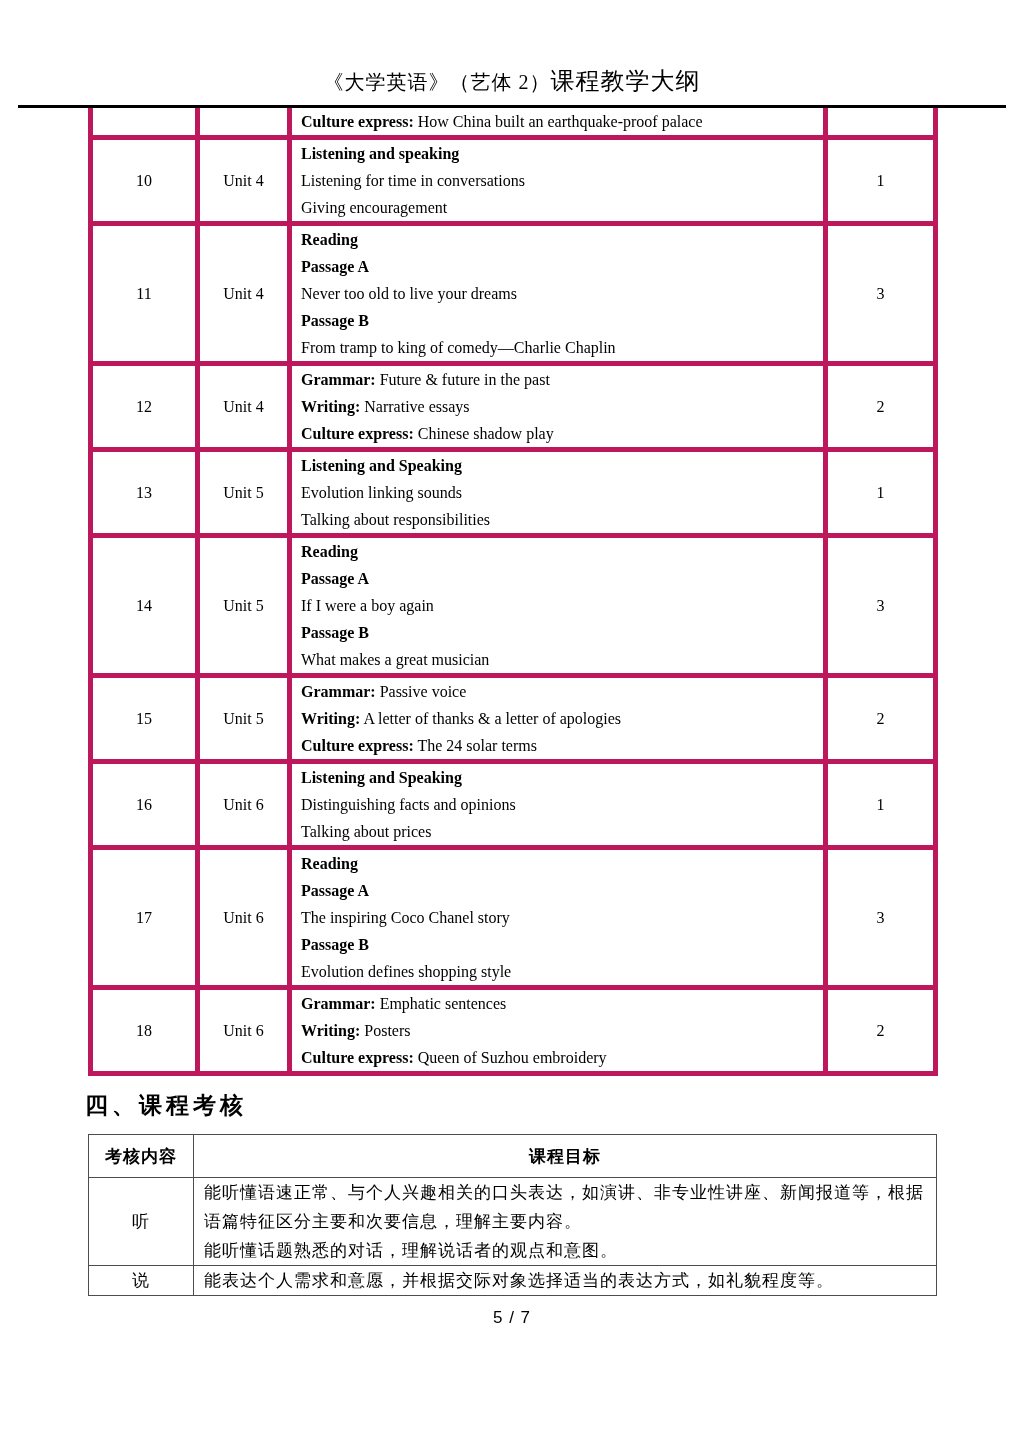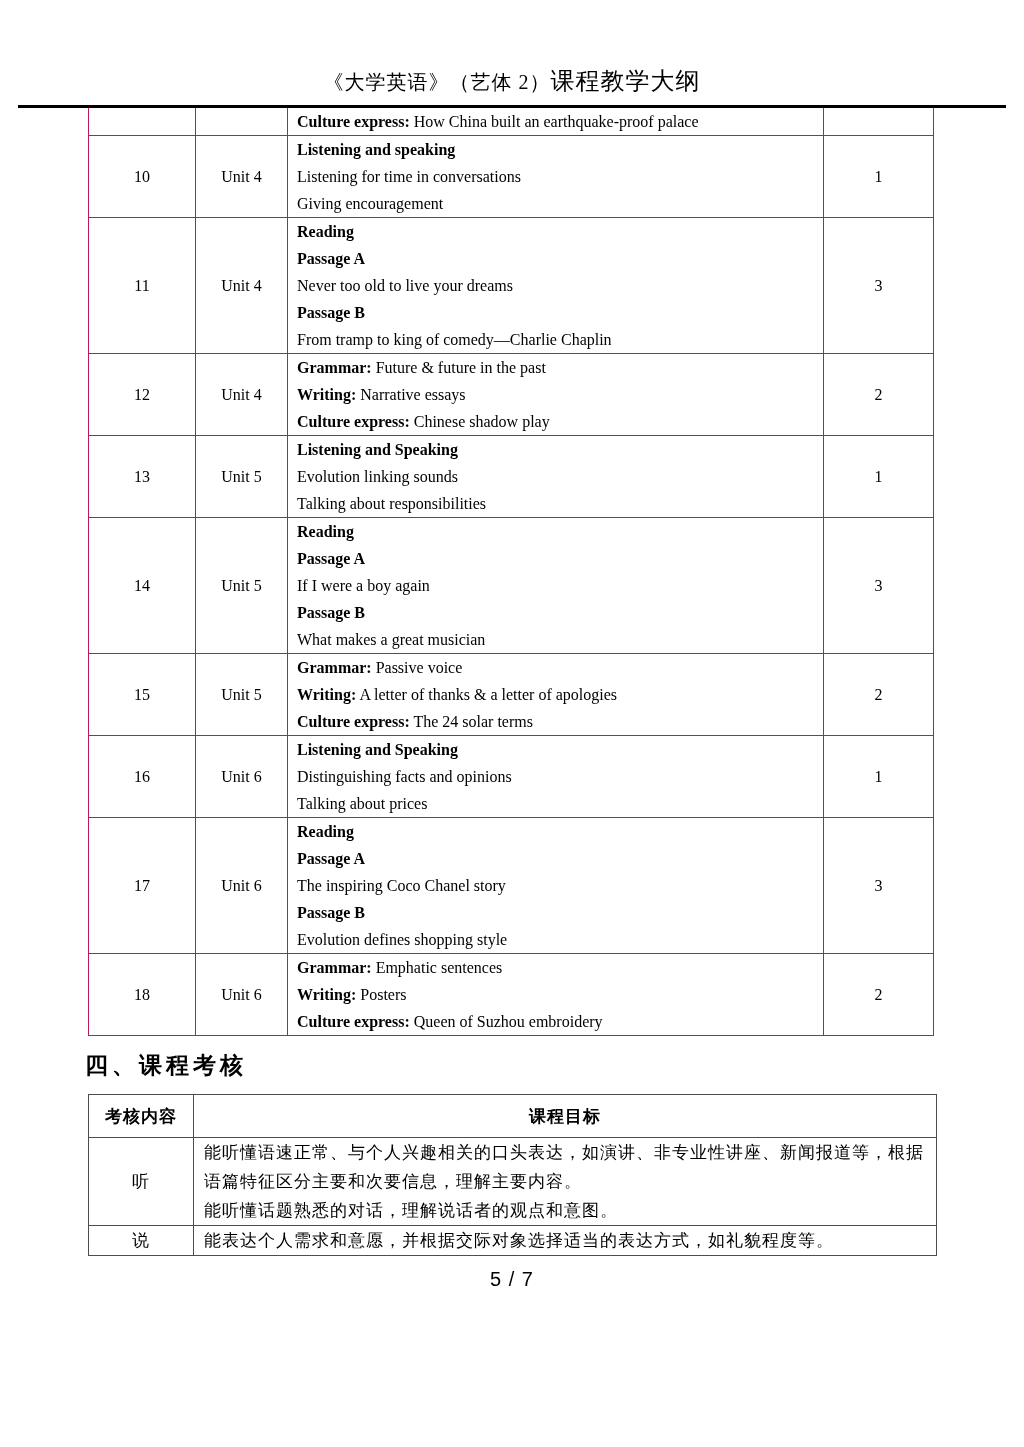--- a/index.html
+++ b/index.html
@@ -31,21 +31,21 @@
     background: #000;
   }
   
   table { border-collapse: collapse; padding-left: 30px; }
   .schedule {
     margin-left: 88px;
     width: 845px;
     table-layout: fixed;
   }
   .schedule td {
-    border: 1px solid #be185d;
+    border: 5px solid #be185d;
     vertical-align: middle;
     font-size: 16px;
     padding: 0;
   }
   .schedule tr.partial td { border-top: none; }
   .schedule tr.partial .c-content { padding-top: 7px; padding-bottom: 6px; }
   .c-week, .c-unit, .c-hours { text-align: center; }
   .c-content { padding: 0 8px 0 9px !important; }
   .cl { line-height: 27px; white-space: nowrap; }
   .cl b { font-weight: 700; }
@@ -84,21 +84,21 @@
     letter-spacing: 1px;
   }
   .a-item { text-align: center; font-size: 17px; letter-spacing: 1px; }
   .a-goal { padding: 0 10px !important; }
   .al { line-height: 29px; font-size: 17px; letter-spacing: 1px; }
   
   .page-footer {
     margin-top: 12px;
     text-align: center;
     font-family: "Liberation Sans", "DejaVu Sans", sans-serif;
-    font-size: 20px;
+    font-size: 17px;
     letter-spacing: 1px;
   }
 </style>
 </head>
 <body>
 
 <div class="page">
 
   <div class="doc-title">
     <span class="t1">《大学英语》（艺体 2）</span><span class="t2">课程教学大纲</span>

